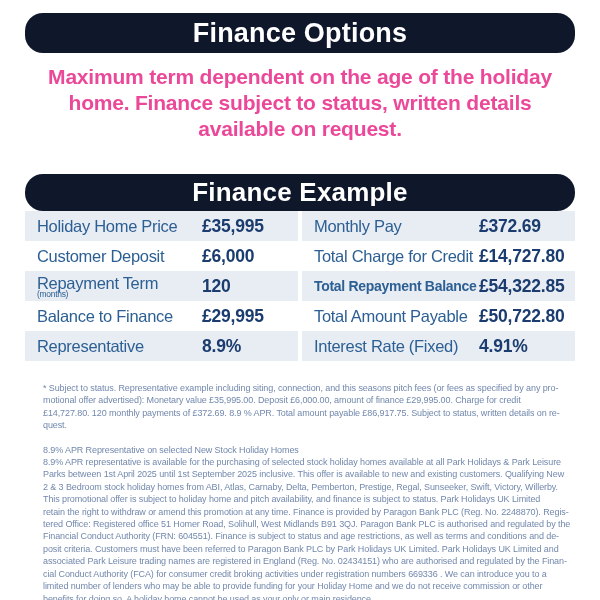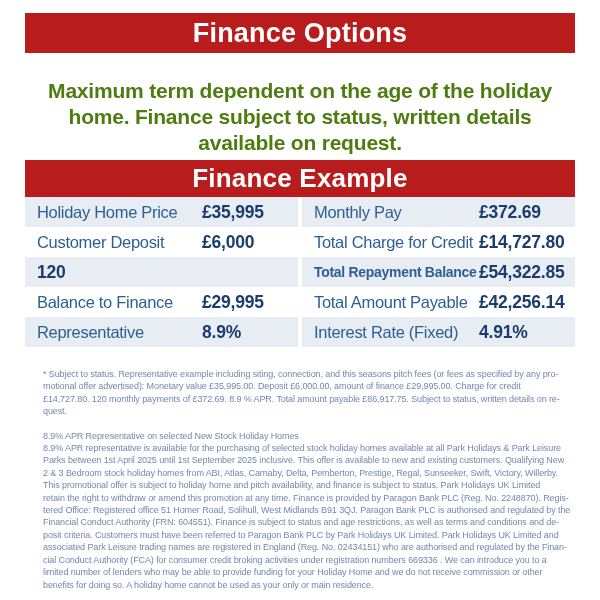--- a/index.html
+++ b/index.html
@@ -1,24 +1,24 @@
 <!DOCTYPE html>
 <html><head>
 <meta charset="utf-8">
 <style>
   html,body{margin:0;padding:0;background:#ffffff;}
   body{width:600px;height:600px;font-family:"Liberation Sans","DejaVu Sans",sans-serif;}
   .page{box-sizing:border-box;width:600px;height:600px;padding:13px 25px 0 25px;background:#ffffff;overflow:hidden;}
 
-  .banner{height:40px;background:#b91c1c;color:#ffffff;display:flex;align-items:center;justify-content:center;}
+  .banner{height:40px;background:#0f172a;color:#ffffff;display:flex;align-items:center;justify-content:center;border-radius:18px;}
   .banner .banner-text{font-size:27px;font-weight:bold;letter-spacing:0.2px;}
-  .banner.example{height:37px;margin-top:4px;}
+  .banner.example{height:37px;margin-top:32px;}
   .banner.example .banner-text{font-size:26px;}
 
-  .subtitle{margin-top:25px;text-align:center;color:#4d7c0f;font-size:21px;line-height:26px;font-weight:bold;letter-spacing:-0.2px;}
+  .subtitle{margin-top:11px;text-align:center;color:#ec4899;font-size:21px;line-height:26px;font-weight:bold;letter-spacing:-0.2px;}
 
   .ftable{display:flex;gap:4px;}
   .fcol{flex:1;min-width:0;}
   .frow{height:30px;display:flex;align-items:center;padding-left:12px;box-sizing:border-box;}
   .frow.shaded{background:#E8ECF3;}
   .flabel{flex:1;font-size:16.5px;color:#2C5F93;letter-spacing:-0.3px;white-space:nowrap;}
   .flabel.small{font-size:14px;font-weight:bold;}
   .flabel .sub{display:block;font-size:8.5px;line-height:6px;color:#2C5F93;}
   .stackmain{display:block;line-height:16px;}
   .fvalue{width:96px;flex:none;font-size:17.5px;font-weight:bold;color:#1A3C6E;letter-spacing:-0.2px;white-space:nowrap;}
@@ -50,20 +50,24 @@
     <div class="fcol">
       <div class="frow shaded">
         <span class="flabel">Holiday Home Price</span>
         <span class="fvalue">£35,995</span>
       </div>
       <div class="frow">
         <span class="flabel">Customer Deposit</span>
         <span class="fvalue">£6,000</span>
       </div>
       <div class="frow shaded">
+        <span class="flabel">
+          <span class="stackmain">Repayment Term</span>
+          <span class="sub">(months)</span>
+        </span>
         <span class="fvalue">120</span>
       </div>
       <div class="frow">
         <span class="flabel">Balance to Finance</span>
         <span class="fvalue">£29,995</span>
       </div>
       <div class="frow shaded">
         <span class="flabel">Representative</span>
         <span class="fvalue">8.9%</span>
       </div>
@@ -76,21 +80,21 @@
       <div class="frow">
         <span class="flabel">Total Charge for Credit</span>
         <span class="fvalue">£14,727.80</span>
       </div>
       <div class="frow shaded">
         <span class="flabel small">Total Repayment Balance</span>
         <span class="fvalue">£54,322.85</span>
       </div>
       <div class="frow">
         <span class="flabel">Total Amount Payable</span>
-        <span class="fvalue">£42,256.14</span>
+        <span class="fvalue">£50,722.80</span>
       </div>
       <div class="frow shaded">
         <span class="flabel">Interest Rate (Fixed)</span>
         <span class="fvalue">4.91%</span>
       </div>
     </div>
   </div>
 
   <div class="fineprint">
     <div class="fp-para">

